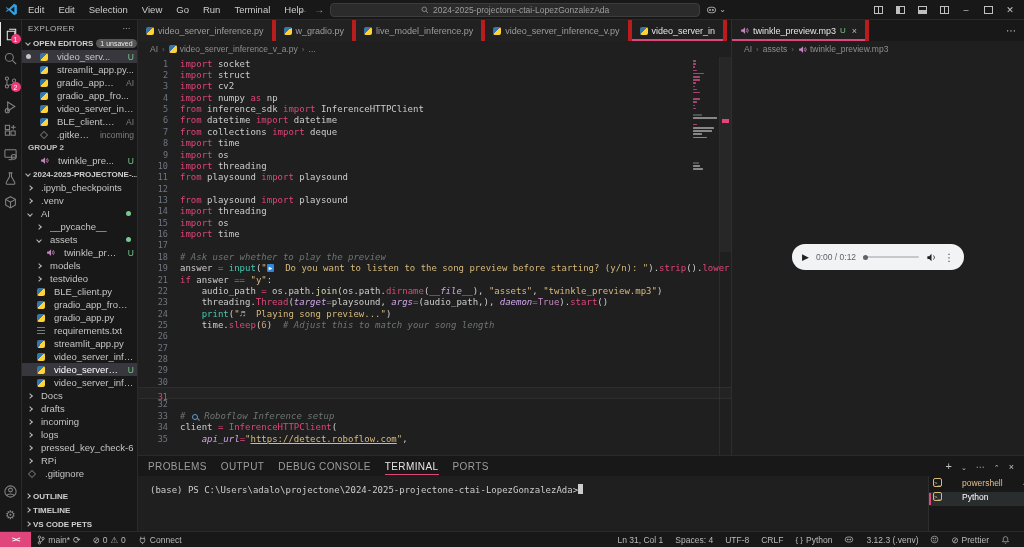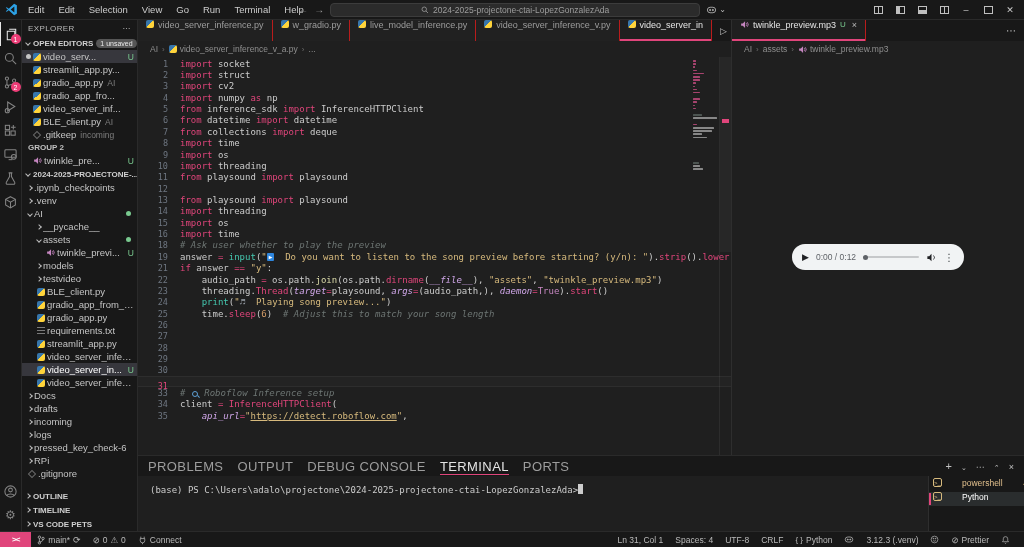--- a/index.html
+++ b/index.html
@@ -47,21 +47,21 @@
     color:#fff;font-size:7px;display:flex;align-items:center;justify-content:center;padding:0 2px;}
   .ab-bottom{margin-top:auto;margin-bottom:4px;display:flex;flex-direction:column;align-items:center;}
   .gear-glyph{font-size:12px;color:#848484;}
 
   
   .sidebar{width:116px;background:var(--bg-dark);border-right:1px solid #2a2a2a;font-size:10px;display:flex;flex-direction:column;overflow:hidden;}
   .sb-head{height:16px;display:flex;align-items:center;justify-content:space-between;padding:0 6px;color:#b8b8b8;font-size:8px;letter-spacing:.4px;}
   .sec-head{height:14px;display:flex;align-items:center;gap:3px;font-weight:bold;font-size:8px;color:#d0d0d0;padding:0 4px;white-space:nowrap;}
   .pill{background:#565656;color:#e8e8e8;font-weight:normal;font-size:7px;border-radius:5px;padding:1px 4px;margin-left:auto;margin-right:2px;}
   .rows{display:flex;flex-direction:column;}
-  .row{height:13px;display:flex;align-items:center;gap:2px;padding-right:3px;white-space:nowrap;overflow:hidden;color:#c5c5c5;}
+  .row{height:13px;display:flex;align-items:center;gap:9px;padding-right:3px;white-space:nowrap;overflow:hidden;color:#c5c5c5;}
   .row.active-oe{background:#37373d;}
   .row.sel{background:#37373d;color:#fff;}
   .row .lbl{overflow:hidden;text-overflow:ellipsis;font-size:9.5px;}
   .row .detail{color:#7e7e7e;font-size:8.5px;margin-left:2px;}
   .row .badge-u{margin-left:auto;color:var(--untracked);font-size:8.5px;}
   .row .dot-mod{width:5px;height:5px;border-radius:50%;background:#c5c5c5;flex:0 0 5px;margin-left:4px;}
   .row .dot-green{width:5px;height:5px;border-radius:50%;background:var(--untracked);margin-left:auto;margin-right:3px;flex:0 0 5px;}
   .grp-head{height:13px;display:flex;align-items:center;font-size:8px;font-weight:bold;color:#c0c0c0;padding-left:6px;}
   .chev{width:4px;height:4px;border-right:1px solid #bdbdbd;border-bottom:1px solid #bdbdbd;display:inline-block;flex:0 0 4px;}
   .chev.r{transform:rotate(-45deg);}
@@ -72,22 +72,22 @@
   .ico-audio{flex:0 0 9px;display:flex;}
   .sb-bottom{margin-top:auto;}
 
   
   .editor-col{flex:1;display:flex;flex-direction:column;min-width:0;}
   .groups{height:435px;display:flex;flex:0 0 435px;min-width:0;}
   .group{display:flex;flex-direction:column;min-width:0;background:var(--bg-editor);}
   .g1{width:593px;flex:0 0 593px;}
   .g2{flex:1;border-left:1px solid #2e2e2e;}
   .tabs{height:21px;background:var(--bg-dark);display:flex;align-items:stretch;flex:0 0 21px;}
-  .tab{display:flex;gap:4px;padding:0 8px;font-size:9px;color:#9d9d9d;background:#212121;
-    border-right:1px solid #b91c1c;white-space:nowrap;position:relative;}
+  .tab{display:flex;align-items:center;gap:4px;padding:0 8px;font-size:9px;color:#9d9d9d;background:#212121;
+    border-right:4px solid #b91c1c;white-space:nowrap;position:relative;}
   .tab.active{background:var(--bg-editor);color:#e4e4e4;}
   .tab.active::after{content:"";position:absolute;left:0;right:0;bottom:0;height:2px;background:var(--accent);}
   .tab .u{color:var(--untracked);font-size:8px;}
   .tab .x{color:#bbb;font-size:9px;margin-left:2px;}
   .tab-actions{margin-left:auto;display:flex;align-items:center;gap:7px;padding:0 8px;color:#c2c2c2;}
   .ta{font-size:10px;display:flex;align-items:center;}
   .ico-split{width:8px;height:8px;border:1px solid #c2c2c2;position:relative;display:inline-block;}
   .ico-split::before{content:"";position:absolute;left:3px;top:0;bottom:0;border-left:1px solid #c2c2c2;}
   .crumb{height:16px;display:flex;align-items:center;gap:4px;padding:0 12px;font-size:8.5px;color:#8f8f8f;flex:0 0 16px;white-space:nowrap;}
   .crumb .sep{color:#6b6b6b;font-size:8px;}
@@ -126,21 +126,21 @@
     background:#f1f3f4;display:flex;align-items:center;padding:0 10px;gap:7px;color:#3c4043;}
   .ap-play{font-size:9px;color:#202124;}
   .ap-time{font-size:8.5px;color:#5f6368;white-space:nowrap;}
   .ap-track{flex:1;height:2px;background:#c6c8ca;border-radius:1px;position:relative;}
   .ap-track::before{content:"";position:absolute;left:0;top:-1.5px;width:5px;height:5px;border-radius:50%;background:#5f6368;}
   .ap-kebab{font-size:10px;color:#3c4043;}
 
   
   .panel{flex:1;background:var(--bg-dark);border-top:1px solid #2a2a2a;display:flex;flex-direction:column;min-height:0;}
   .panel-head{height:20px;display:flex;align-items:center;padding:0 10px;flex:0 0 20px;}
-  .ptab{font-size:13px;letter-spacing:.4px;color:#9d9d9d;margin-right:14px;height:20px;display:flex;align-items:center;position:relative;}
+  .ptab{font-size:10px;letter-spacing:.4px;color:#9d9d9d;margin-right:14px;height:20px;display:flex;align-items:center;position:relative;}
   .ptab.active{color:#e4e4e4;}
   .ptab.active::after{content:"";position:absolute;left:0;right:0;bottom:1px;height:1.5px;background:var(--accent);}
   .panel-actions{margin-left:auto;display:flex;gap:9px;color:#c2c2c2;font-size:10px;align-items:center;}
   .panel-body{flex:1;display:flex;min-height:0;}
   .terminal{flex:1;font-family:"DejaVu Sans Mono",monospace;font-size:9px;color:#cccccc;padding:8px 0 0 12px;white-space:pre;background:var(--bg-editor);}
   .cursor-block{display:inline-block;width:5px;height:10px;background:#cccccc;vertical-align:-1px;}
   .term-list{width:96px;border-left:1px solid #2e2e2e;padding-top:2px;background:var(--bg-dark);}
   .term-row{height:14px;display:flex;align-items:flex-start;gap:20px;padding:0 4px;font-size:8.5px;color:#cccccc;position:relative;}
   .term-row.sel{background:#2a2d2e;}
   .term-row.sel::before{content:"";position:absolute;left:0;top:1px;bottom:1px;width:2px;background:var(--accent);}
@@ -547,33 +547,35 @@
                 <div class="cl"><span class="ln">7</span><span class="lt"><span class="tok-k">from</span><span class="tok-t"> collections </span><span class="tok-k">import</span><span class="tok-t"> deque</span></span></div>
                 <div class="cl"><span class="ln">8</span><span class="lt"><span class="tok-k">import</span><span class="tok-t"> time</span></span></div>
                 <div class="cl"><span class="ln">9</span><span class="lt"><span class="tok-k">import</span><span class="tok-t"> os</span></span></div>
                 <div class="cl"><span class="ln">10</span><span class="lt"><span class="tok-k">import</span><span class="tok-t"> threading</span></span></div>
                 <div class="cl"><span class="ln">11</span><span class="lt"><span class="tok-k">from</span><span class="tok-t"> playsound </span><span class="tok-k">import</span><span class="tok-t"> playsound</span></span></div>
                 <div class="cl"><span class="ln">12</span><span class="lt"></span></div>
                 <div class="cl"><span class="ln">13</span><span class="lt"><span class="tok-k">from</span><span class="tok-t"> playsound </span><span class="tok-k">import</span><span class="tok-t"> playsound</span></span></div>
                 <div class="cl"><span class="ln">14</span><span class="lt"><span class="tok-k">import</span><span class="tok-t"> threading</span></span></div>
                 <div class="cl"><span class="ln">15</span><span class="lt"><span class="tok-k">import</span><span class="tok-t"> os</span></span></div>
                 <div class="cl"><span class="ln">16</span><span class="lt"><span class="tok-k">import</span><span class="tok-t"> time</span></span></div>
+                <div class="cl"><span class="ln">17</span><span class="lt"></span></div>
                 <div class="cl"><span class="ln">18</span><span class="lt"><span class="tok-c"># Ask user whether to play the preview</span></span></div>
                 <div class="cl"><span class="ln">19</span><span class="lt"><span class="tok-t">answer </span><span class="tok-k">=</span><span class="tok-t"> </span><span class="tok-b">input</span><span class="tok-t">(</span><span class="tok-s">"</span><span class="tok-eplay">▶</span><span class="tok-s">  Do you want to listen to the song preview before starting? (y/n): "</span><span class="tok-t">).</span><span class="tok-k">strip</span><span class="tok-t">().</span><span class="tok-k">lower</span><span class="tok-t">()</span></span></div>
                 <div class="cl"><span class="ln">21</span><span class="lt"><span class="tok-k">if</span><span class="tok-t"> answer </span><span class="tok-k">==</span><span class="tok-t"> </span><span class="tok-s">"y"</span><span class="tok-t">:</span></span></div>
                 <div class="cl"><span class="ln">22</span><span class="lt"><span class="tok-t">    audio_path </span><span class="tok-k">=</span><span class="tok-t"> os.path.</span><span class="tok-f">join</span><span class="tok-t">(os.path.</span><span class="tok-k">dirname</span><span class="tok-t">(</span><span class="tok-p">__file__</span><span class="tok-t">), </span><span class="tok-s">"assets"</span><span class="tok-t">, </span><span class="tok-s">"twinkle_preview.mp3"</span><span class="tok-t">)</span></span></div>
                 <div class="cl"><span class="ln">23</span><span class="lt"><span class="tok-t">    threading.</span><span class="tok-k">Thread</span><span class="tok-t">(</span><span class="tok-p">target</span><span class="tok-k">=</span><span class="tok-t">playsound, </span><span class="tok-p">args</span><span class="tok-k">=</span><span class="tok-t">(audio_path,), </span><span class="tok-p">daemon</span><span class="tok-k">=</span><span class="tok-o">True</span><span class="tok-t">).</span><span class="tok-k">start</span><span class="tok-t">()</span></span></div>
                 <div class="cl"><span class="ln">24</span><span class="lt"><span class="tok-t">    </span><span class="tok-b">print</span><span class="tok-t">(</span><span class="tok-s">"</span><span class="tok-enote">♬</span><span class="tok-s">  Playing song preview..."</span><span class="tok-t">)</span></span></div>
                 <div class="cl"><span class="ln">25</span><span class="lt"><span class="tok-t">    time.</span><span class="tok-k">sleep</span><span class="tok-t">(</span><span class="tok-n">6</span><span class="tok-t">)  </span><span class="tok-c"># Adjust this to match your song length</span></span></div>
                 <div class="cl"><span class="ln">26</span><span class="lt"></span></div>
                 <div class="cl"><span class="ln">27</span><span class="lt"></span></div>
                 <div class="cl"><span class="ln">28</span><span class="lt"></span></div>
                 <div class="cl"><span class="ln">29</span><span class="lt"></span></div>
                 <div class="cl"><span class="ln">30</span><span class="lt"></span></div>
                 <div class="cl cur"><span class="ln">31</span><span class="lt"></span></div>
+                <div class="cl"><span class="ln">32</span><span class="lt"></span></div>
                 <div class="cl"><span class="ln">33</span><span class="lt"><span class="tok-c"># </span><span class="ico-mag"></span><span class="tok-c"> Roboflow Inference setup</span></span></div>
                 <div class="cl"><span class="ln">34</span><span class="lt"><span class="tok-t">client </span><span class="tok-k">=</span><span class="tok-t"> </span><span class="tok-k">InferenceHTTPClient</span><span class="tok-t">(</span></span></div>
                 <div class="cl"><span class="ln">35</span><span class="lt"><span class="tok-t">    </span><span class="tok-p">api_url</span><span class="tok-k">=</span><span class="tok-s">"</span><span class="tok-l">https://detect.roboflow.com</span><span class="tok-s">"</span><span class="tok-t">,</span></span></div>
               </div>
             <div class="minimap" id="minimap">
                 <div class="mm-bar" style="width: 3.12px; background: rgb(192, 74, 124); opacity: 0.85;"></div>
                 <div class="mm-bar" style="width: 3.12px; background: rgb(192, 74, 124); opacity: 0.85;"></div>
                 <div class="mm-bar" style="width: 2.4px; background: rgb(192, 74, 124); opacity: 0.85;"></div>
                 <div class="mm-bar" style="width: 4.32px; background: rgb(192, 74, 124); opacity: 0.85;"></div>
                 <div class="mm-bar" style="width: 10.8px; background: rgb(192, 74, 124); opacity: 0.85;"></div>

